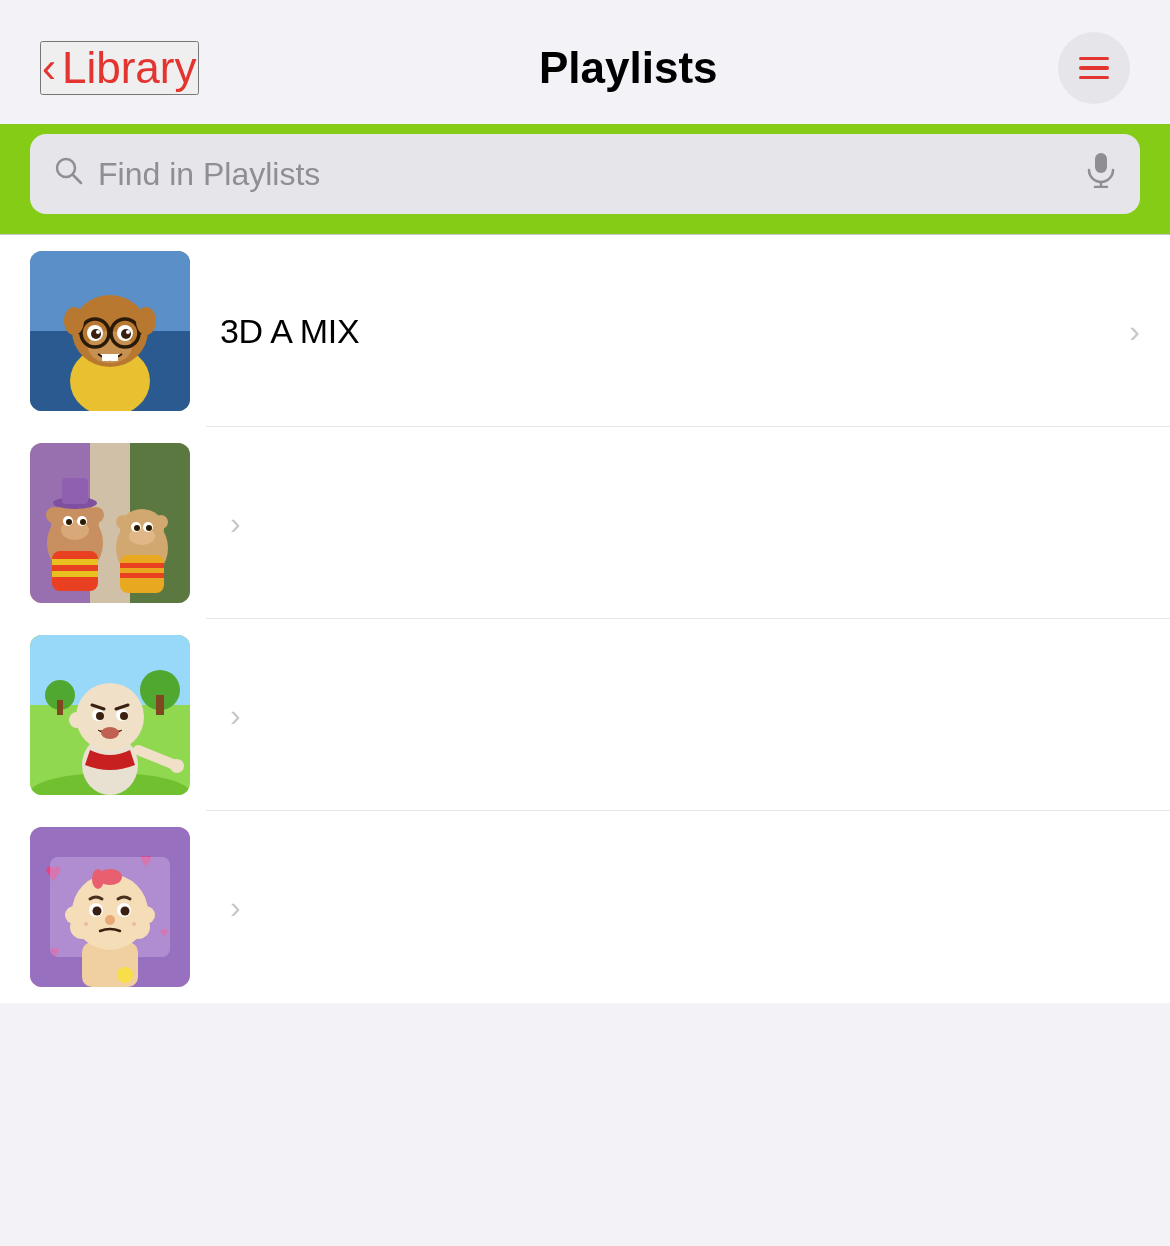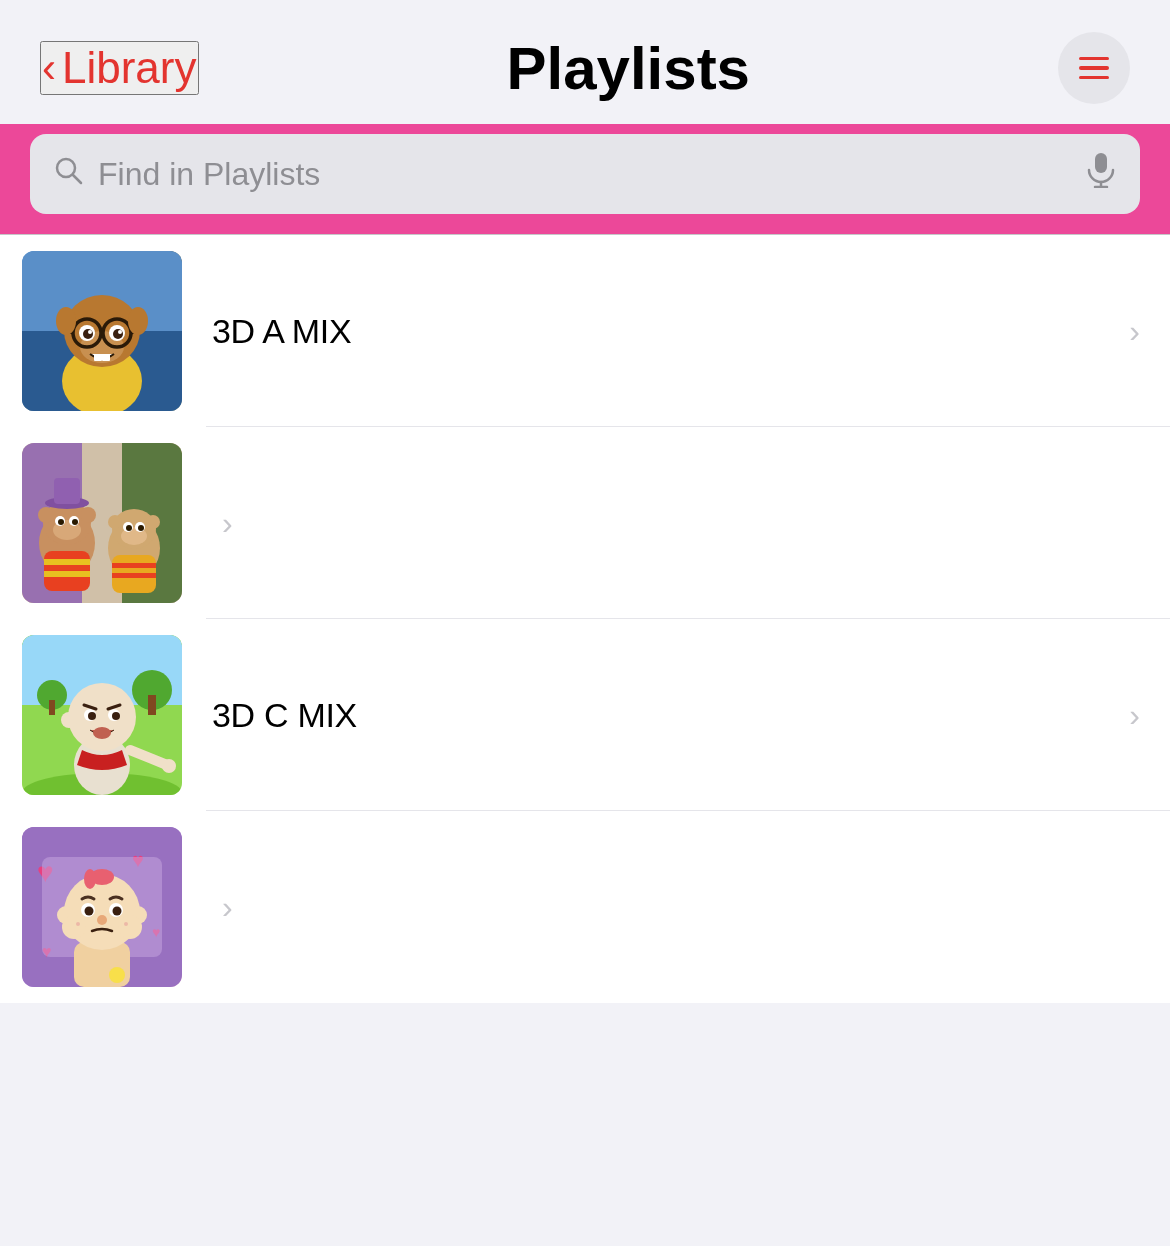--- a/index.html
+++ b/index.html
@@ -44,21 +44,21 @@
       color: #e3342f;
     }
 
     .back-label {
       font-size: 44px;
       color: #e3342f;
       font-weight: 400;
     }
 
     .page-title {
-      font-size: 60px;
+      font-size: 44px;
       font-weight: 700;
       color: #000;
       text-align: center;
       flex: 1;
     }
 
     .menu-button {
       width: 72px;
       height: 72px;
       border-radius: 50%;
@@ -81,21 +81,21 @@
     .menu-line {
       width: 30px;
       height: 3.5px;
       background-color: #e3342f;
       border-radius: 2px;
     }
 
     
     .search-container {
       padding: 10px 30px 20px 30px;
-      background-color: #ec4899;
+      background-color: #84cc16;
     }
 
     .search-bar {
       display: flex;
       align-items: center;
       background-color: #e5e5ea;
       border-radius: 16px;
       padding: 18px 24px;
       gap: 14px;
     }
@@ -132,21 +132,21 @@
     }
 
     
     .playlists-container {
       background-color: #fff;
     }
 
     .playlist-item {
       display: flex;
       align-items: center;
-      padding: 16px 30px 16px 22px;
+      padding: 16px 30px 16px 30px;
       background-color: #fff;
       cursor: pointer;
       min-height: 180px;
       position: relative;
     }
 
     .playlist-item:not(:last-child)::after {
       content: '';
       position: absolute;
       bottom: 0;
@@ -374,21 +374,20 @@
         <line x1="98" y1="70" x2="86" y2="74" stroke="#3a2010" stroke-width="3" stroke-linecap="round"></line>
 
         <path d="M68 95 Q80 105 92 95" fill="#c06050" stroke="#3a2010" stroke-width="1"></path>
         <ellipse cx="80" cy="98" rx="9" ry="6" fill="#c06050"></ellipse>
 
         <line x1="108" y1="115" x2="145" y2="130" stroke="#f0e0c8" stroke-width="10" stroke-linecap="round"></line>
 
         <circle cx="147" cy="131" r="7" fill="#f0e0c8"></circle>
       </svg>
     </div>
-    <span class="playlist-name">3D C MIX</span>
     <span class="chevron-right">›</span>
   </div>
 
   <div class="playlist-item">
     <div class="playlist-artwork artwork-d">
       <svg class="artwork-svg" viewBox="0 0 160 160" xmlns="http://www.w3.org/2000/svg">
 
         <rect width="160" height="160" fill="#9870c0"></rect>
 
         <text x="15" y="55" font-size="28" fill="#e84080">♥</text>

